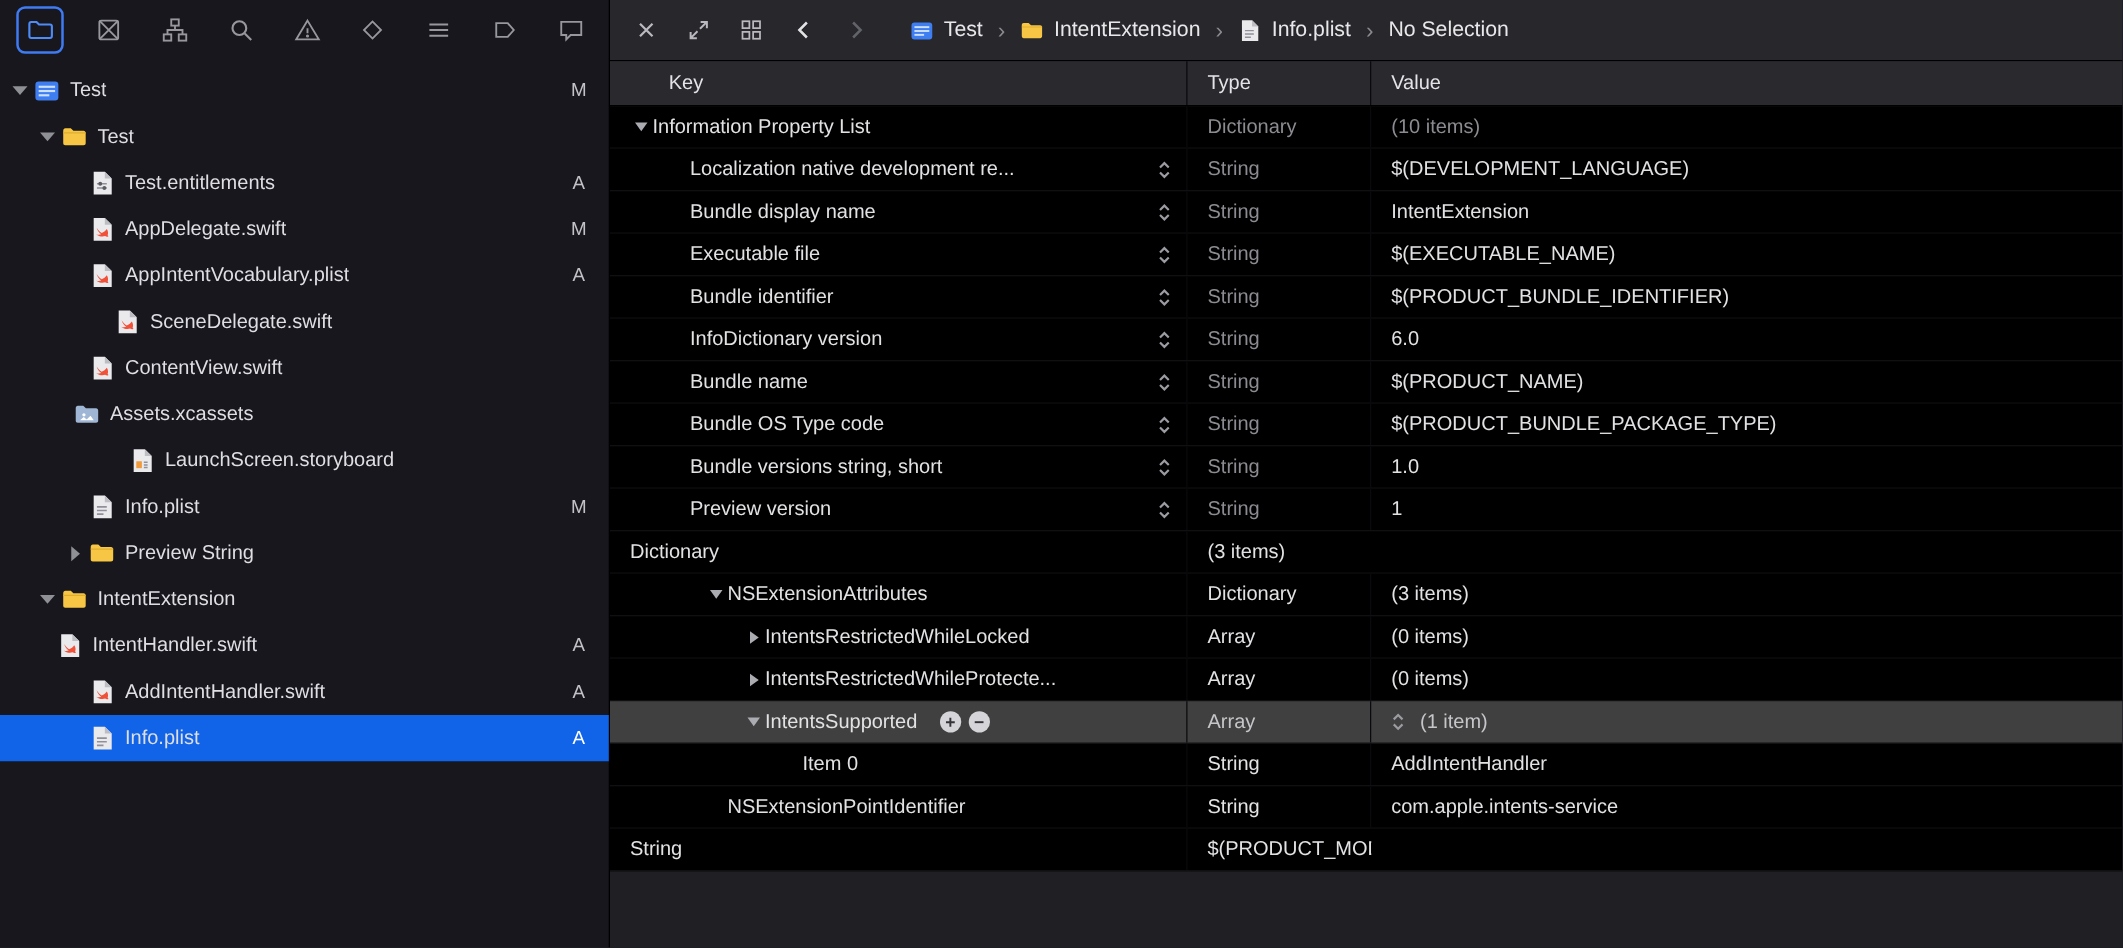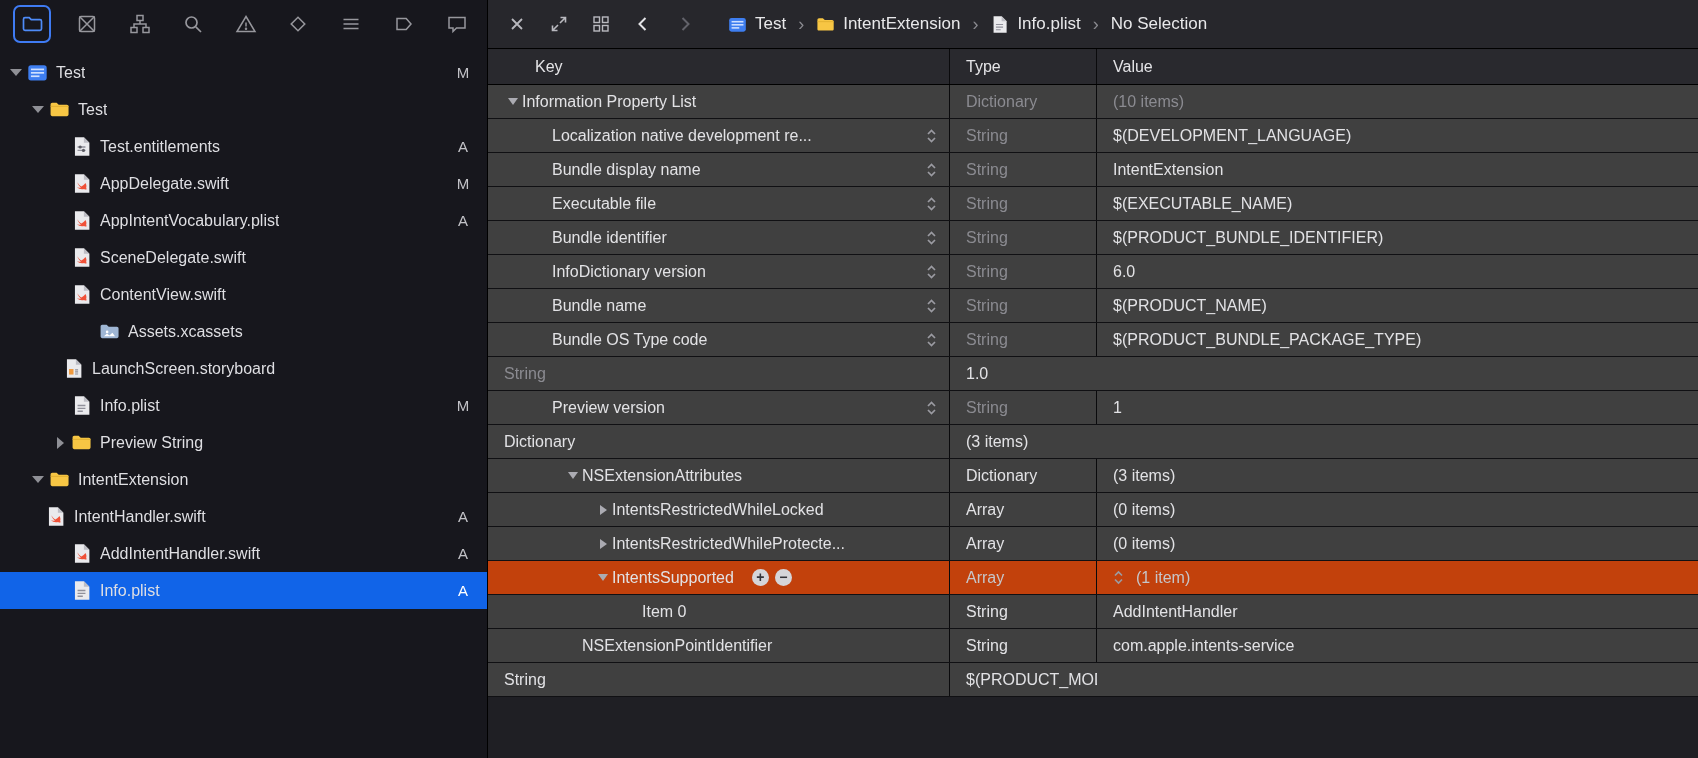--- a/index.html
+++ b/index.html
@@ -34,22 +34,22 @@
   .crumb{display:inline-flex;align-items:center}
   .cicon{width:19px;height:19px;margin-right:8px;display:inline-block}
   .cicon svg{width:19px;height:19px;display:block}
   .crumb-sep{color:#8a8a90;margin:0 12px;font-size:18px}
 
   
   .thead{height:35px;background:#29292e;display:grid;grid-template-columns:462px 147px 1fr;align-items:stretch;border-bottom:1px solid #000;color:#e4e4e7;font-size:16px}
   .th{display:flex;align-items:center;padding-left:16px;border-right:1px solid #0a0a0c}
   .th.key{padding-left:47px}
   .th.value{border-right:none}
-  .prow{height:33px;display:grid;grid-template-columns:462px 147px 1fr;border-bottom:1px solid #101013;background:#404040;font-size:16px;color:#e2e2e5}
-  .prow.highlight{background:#c2410c}
+  .prow{height:33px;display:grid;grid-template-columns:462px 147px 1fr;border-bottom:1px solid #101013;background:#000000;font-size:16px;color:#e2e2e5}
+  .prow.highlight{background:#404040}
   .cell{display:flex;align-items:center;height:100%;overflow:hidden;white-space:nowrap}
   .cell.key{position:relative;border-right:1px solid #0a0a0c}
   .cell.type{padding-left:16px;border-right:1px solid #0a0a0c}
   .cell.value{padding-left:16px}
   .dim{color:#8b8b91}
   .prow.highlight .dim{color:#c6c6ca}
   .pdisc{width:18px;display:flex;justify-content:center;align-items:center;flex:none}
   .ptri-open{width:0;height:0;border-left:5.5px solid transparent;border-right:5.5px solid transparent;border-top:7px solid #ababb2}
   .ptri-closed{width:0;height:0;border-top:5.5px solid transparent;border-bottom:5.5px solid transparent;border-left:7px solid #ababb2}
   .stepper{position:absolute;right:12px;top:50%;transform:translateY(-50%);width:11px;height:17px}
@@ -178,21 +178,21 @@
           <span class="ficon">
             <svg viewBox="0 0 16 16">
               <path d="M3 1h6.8L14 5.2V15H3z" fill="#eaeaed"></path>
               <path d="M9.8 1L14 5.2H9.8z" fill="#bdbdc4"></path>
               <path d="M11.5 11.6c.5-1.2.3-2.7-.5-3.9-.8 1.1-1.9 2-3.1 2.5C6.7 9.5 5.6 8.3 4.8 7c.5 1.6 1.5 3 2.8 4-1 .3-2.1.3-3.1-.1 1.5 1.3 3.6 1.8 5.5 1.2.5.4 1.2.6 1.8.3.3-.1.2-.5-.3-.8z" fill="#f05138"></path>
             </svg>
           </span>
           <span class="flabel">AppIntentVocabulary.plist</span>
           <span class="badge">A</span>
         </div>
-        <div class="tree-row" style="padding-left:52px">
+        <div class="tree-row" style="padding-left:72px">
           <span class="disc"></span>
           <span class="ficon">
             <svg viewBox="0 0 16 16">
               <path d="M3 1h6.8L14 5.2V15H3z" fill="#eaeaed"></path>
               <path d="M9.8 1L14 5.2H9.8z" fill="#bdbdc4"></path>
               <path d="M11.5 11.6c.5-1.2.3-2.7-.5-3.9-.8 1.1-1.9 2-3.1 2.5C6.7 9.5 5.6 8.3 4.8 7c.5 1.6 1.5 3 2.8 4-1 .3-2.1.3-3.1-.1 1.5 1.3 3.6 1.8 5.5 1.2.5.4 1.2.6 1.8.3.3-.1.2-.5-.3-.8z" fill="#f05138"></path>
             </svg>
           </span>
           <span class="flabel">SceneDelegate.swift</span>
           <span class="badge"></span>
@@ -202,33 +202,33 @@
           <span class="ficon">
             <svg viewBox="0 0 16 16">
               <path d="M3 1h6.8L14 5.2V15H3z" fill="#eaeaed"></path>
               <path d="M9.8 1L14 5.2H9.8z" fill="#bdbdc4"></path>
               <path d="M11.5 11.6c.5-1.2.3-2.7-.5-3.9-.8 1.1-1.9 2-3.1 2.5C6.7 9.5 5.6 8.3 4.8 7c.5 1.6 1.5 3 2.8 4-1 .3-2.1.3-3.1-.1 1.5 1.3 3.6 1.8 5.5 1.2.5.4 1.2.6 1.8.3.3-.1.2-.5-.3-.8z" fill="#f05138"></path>
             </svg>
           </span>
           <span class="flabel">ContentView.swift</span>
           <span class="badge"></span>
         </div>
-        <div class="tree-row" style="padding-left:80px">
+        <div class="tree-row" style="padding-left:40px">
           <span class="disc"></span>
           <span class="ficon">
             <svg viewBox="0 0 16 16">
               <path d="M1.2 4.2c0-.8.5-1.4 1.3-1.4h3.3l1.6 1.5h6.2c.8 0 1.3.6 1.3 1.4v6c0 .8-.5 1.4-1.3 1.4H2.5c-.8 0-1.3-.6-1.3-1.4z" fill="#9fb6d4"></path>
               <circle cx="6.2" cy="8.3" r="1" fill="#fff"></circle>
               <path d="M3.8 11.6l2.3-2 1.8 1.5 2.3-2.2 2 2.7z" fill="#fff"></path>
             </svg>
           </span>
           <span class="flabel">Assets.xcassets</span>
           <span class="badge"></span>
         </div>
-        <div class="tree-row" style="padding-left:44px">
+        <div class="tree-row" style="padding-left:84px">
           <span class="disc"></span>
           <span class="ficon">
             <svg viewBox="0 0 16 16">
               <path d="M3 1h6.8L14 5.2V15H3z" fill="#eaeaed"></path>
               <path d="M9.8 1L14 5.2H9.8z" fill="#bdbdc4"></path>
               <rect x="4.6" y="8.4" width="3.4" height="4.2" fill="#f09a3e"></rect>
               <path d="M9.2 9h2.3M9.2 10.6h2.3M9.2 12.2h2.3" stroke="#90909a" stroke-width=".9"></path>
             </svg>
           </span>
           <span class="flabel">LaunchScreen.storyboard</span>
@@ -492,20 +492,30 @@
                 <svg viewBox="0 0 11 17">
                   <path d="M2 6.5L5.5 3 9 6.5" fill="none" stroke="#9b9ba2" stroke-width="1.7"></path>
                   <path d="M2 10.5L5.5 14 9 10.5" fill="none" stroke="#9b9ba2" stroke-width="1.7"></path>
                 </svg>
               </span>
             </div>
             <div class="cell type dim">String</div>
             <div class="cell value">$(PRODUCT_BUNDLE_PACKAGE_TYPE)</div>
           </div>
           <div class="prow">
+            <div class="cell key" style="padding-left:46px">
+              <span class="pdisc"></span>
+              <span class="ktext">Bundle versions string, short</span>
+              <span class="stepper">
+                <svg viewBox="0 0 11 17">
+                  <path d="M2 6.5L5.5 3 9 6.5" fill="none" stroke="#9b9ba2" stroke-width="1.7"></path>
+                  <path d="M2 10.5L5.5 14 9 10.5" fill="none" stroke="#9b9ba2" stroke-width="1.7"></path>
+                </svg>
+              </span>
+            </div>
             <div class="cell type dim">String</div>
             <div class="cell value">1.0</div>
           </div>
           <div class="prow">
             <div class="cell key" style="padding-left:46px">
               <span class="pdisc"></span>
               <span class="ktext">Preview version</span>
               <span class="stepper">
                 <svg viewBox="0 0 11 17">
                   <path d="M2 6.5L5.5 3 9 6.5" fill="none" stroke="#9b9ba2" stroke-width="1.7"></path>

